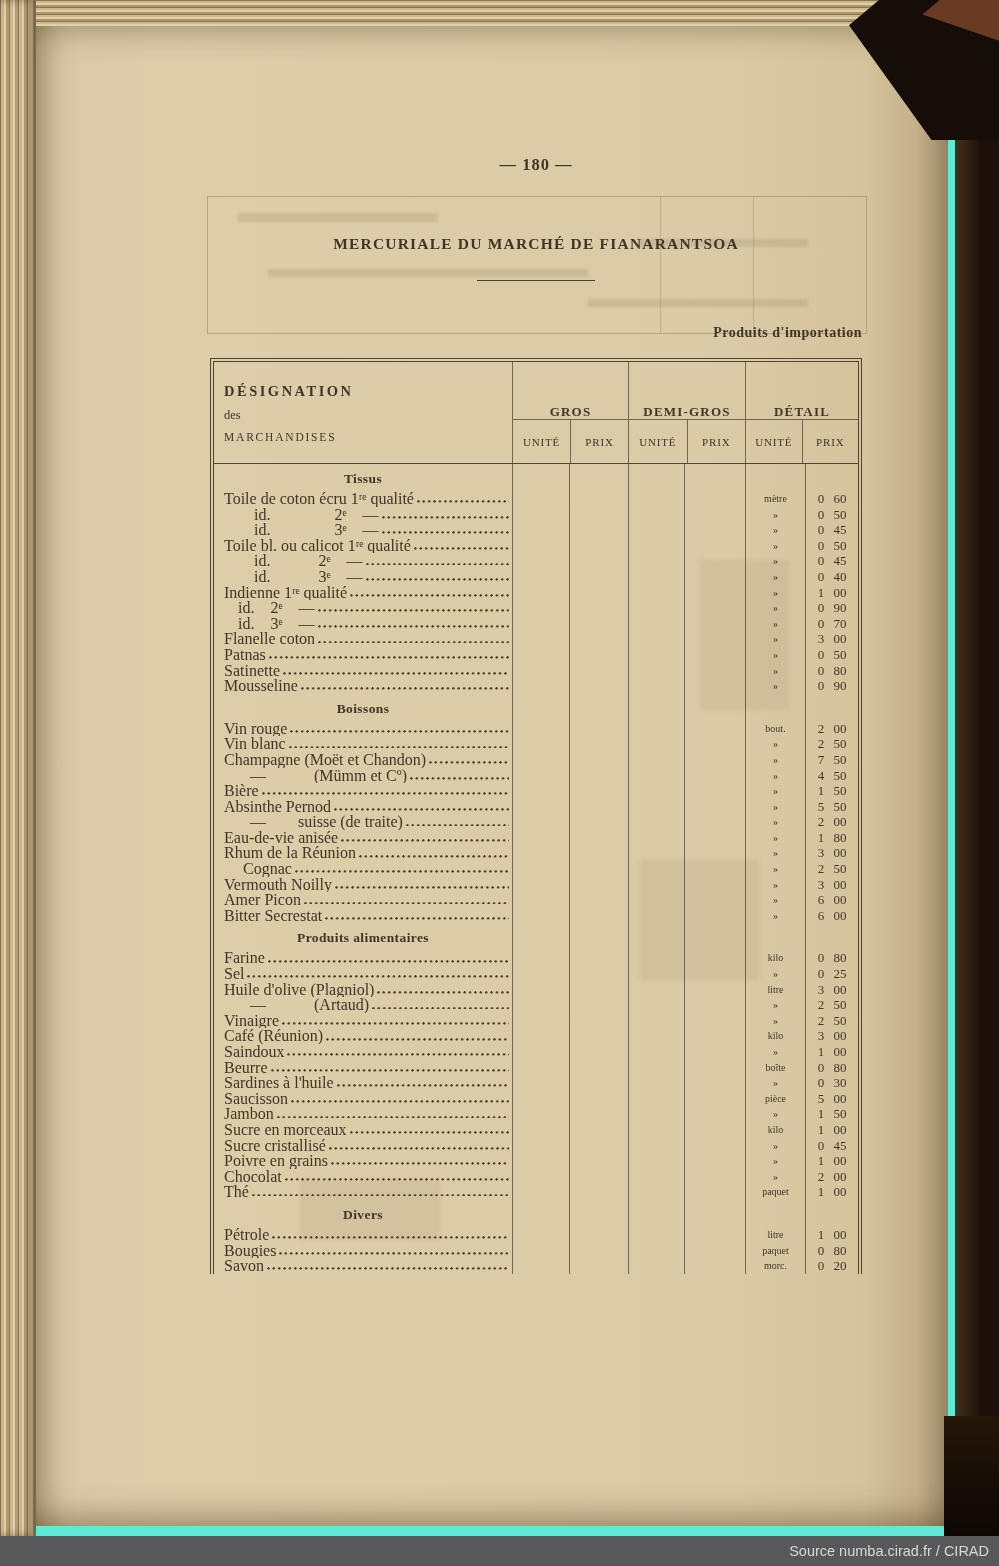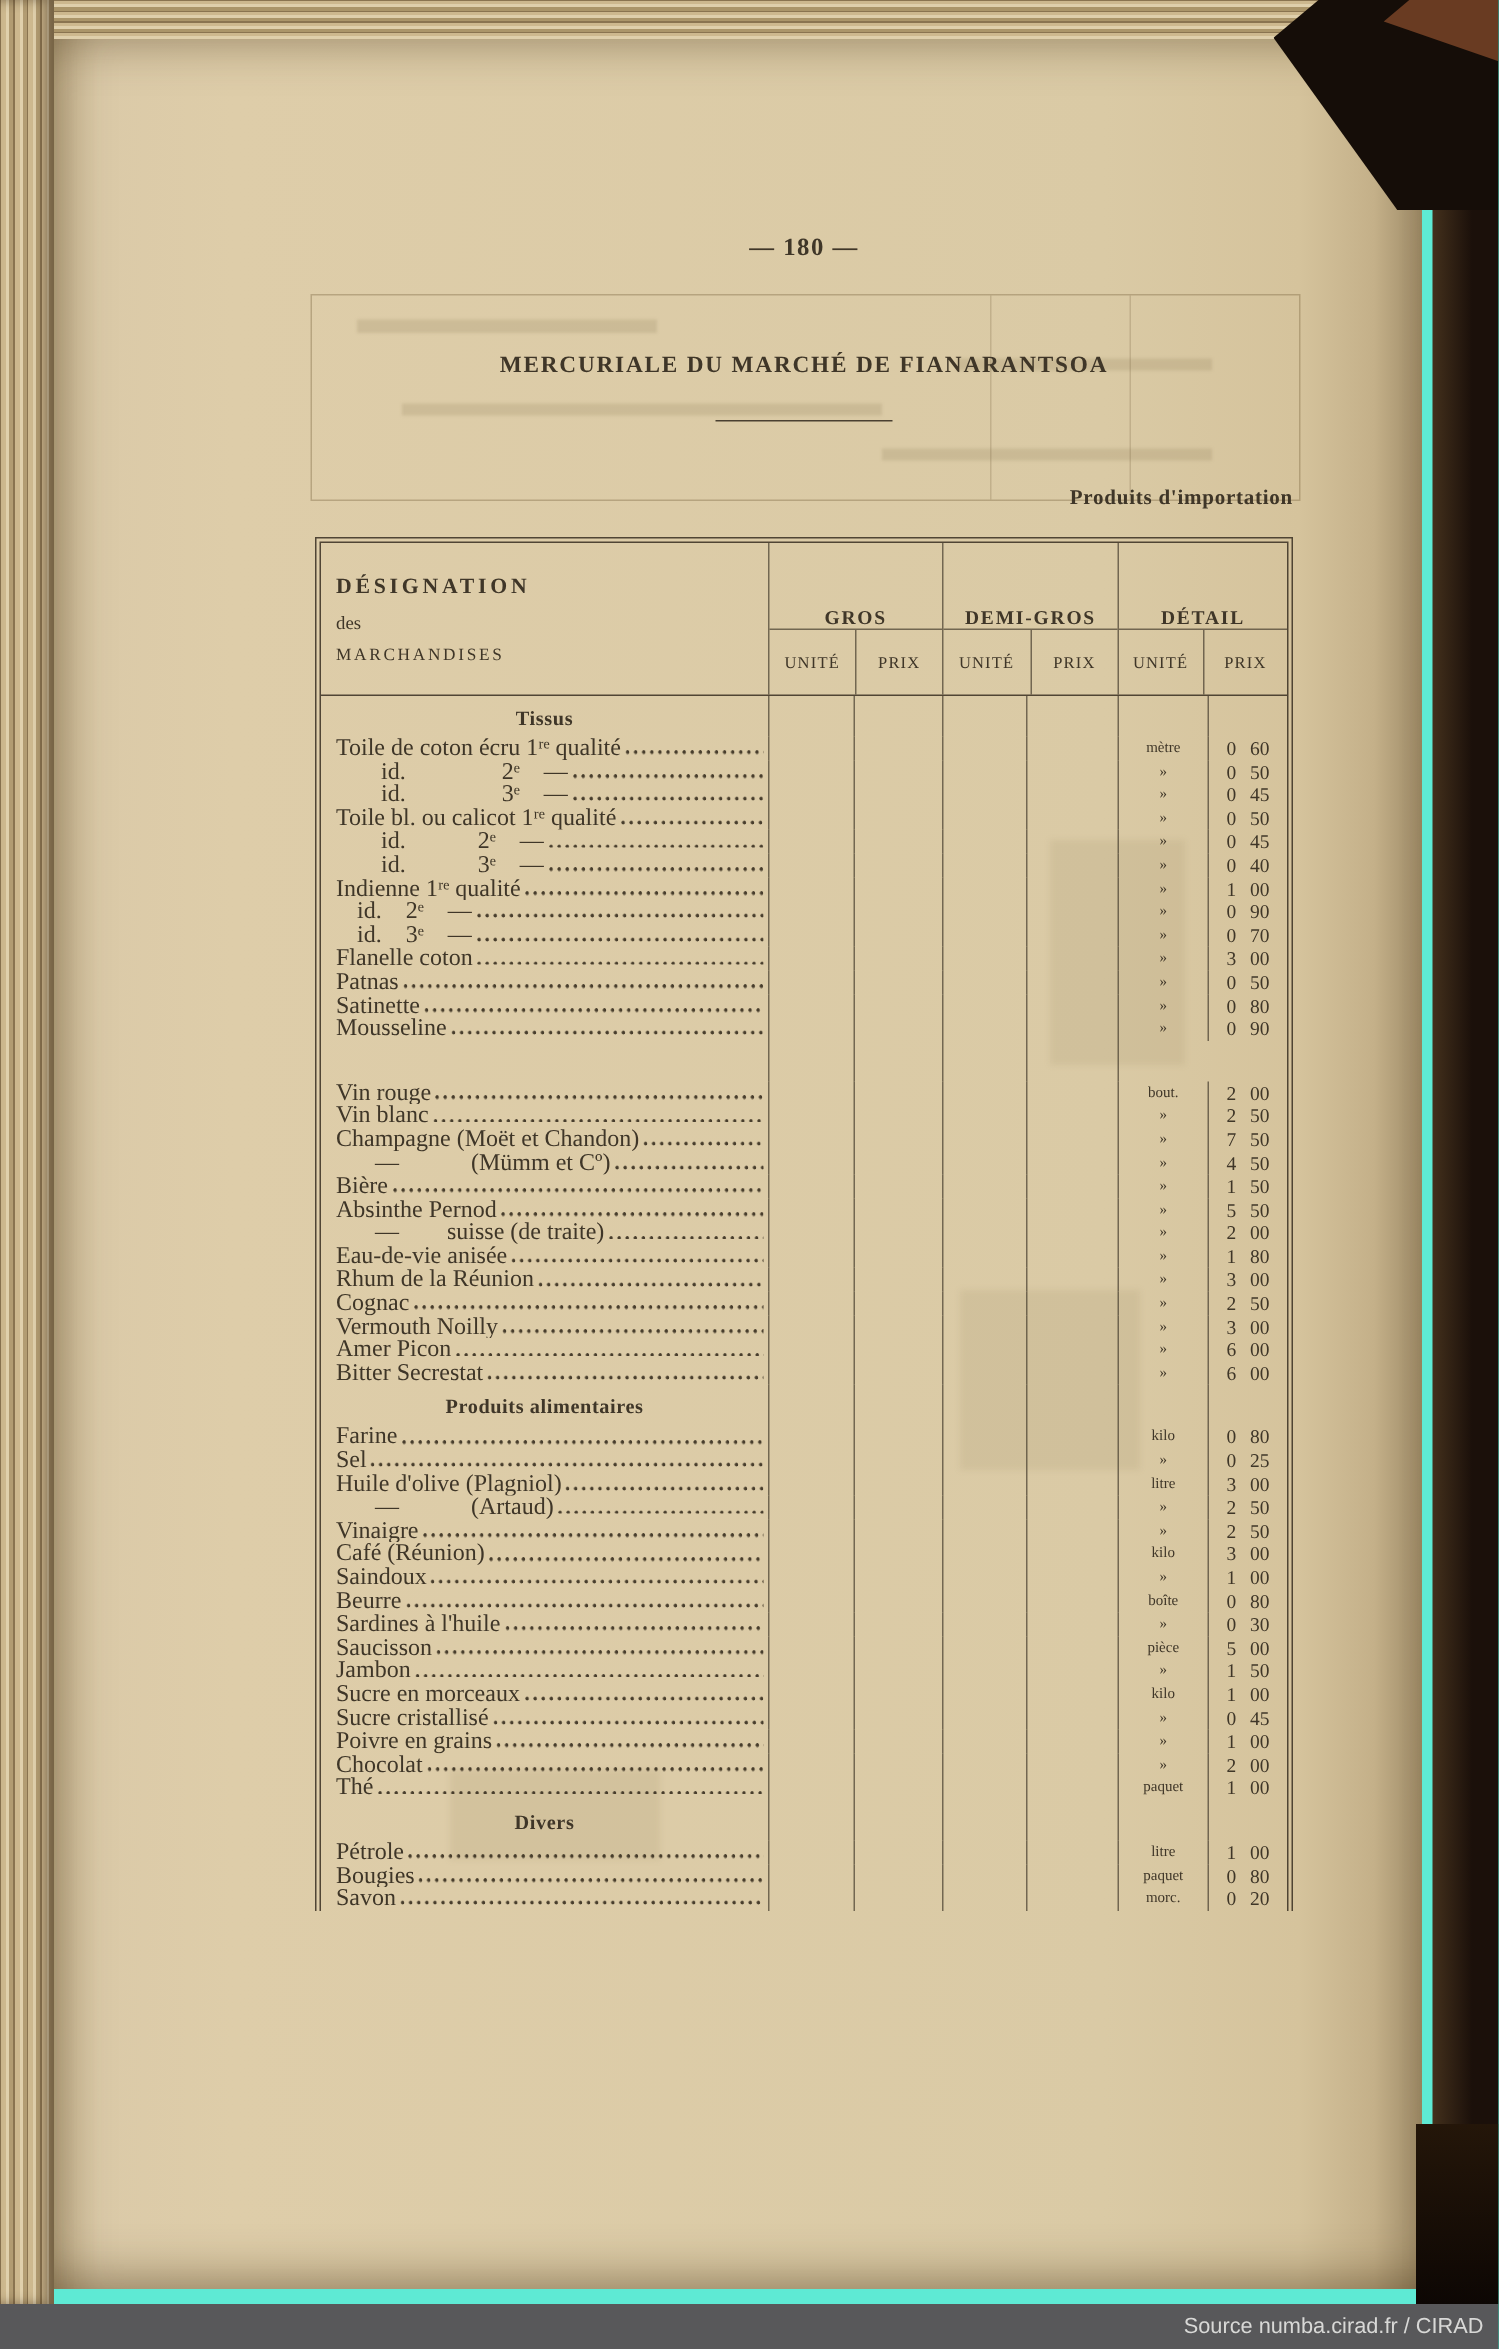--- a/index.html
+++ b/index.html
@@ -324,20 +324,23 @@
                 <div class="leader"></div>
               </div>
               <div class="cell c-gu"></div>
               <div class="cell c-gp"></div>
               <div class="cell c-du"></div>
               <div class="cell c-dp"></div>
               <div class="cell c-tu">»</div>
               <div class="cell c-tp">0 90</div>
             </div>
             <div class="trow section-row">
+              <div class="cell c-des">
+                <div class="section-title">Boissons</div>
+              </div>
               <div class="cell c-gu"></div>
               <div class="cell c-gp"></div>
               <div class="cell c-du"></div>
               <div class="cell c-dp"></div>
               <div class="cell c-tu"></div>
               <div class="cell c-tp"></div>
             </div>
             <div class="trow">
               <div class="cell c-des">
                 <div class="lbl" style="padding-left: 0px;">Vin rouge</div>
@@ -441,21 +444,21 @@
               </div>
               <div class="cell c-gu"></div>
               <div class="cell c-gp"></div>
               <div class="cell c-du"></div>
               <div class="cell c-dp"></div>
               <div class="cell c-tu">»</div>
               <div class="cell c-tp">3 00</div>
             </div>
             <div class="trow">
               <div class="cell c-des">
-                <div class="lbl" style="padding-left: 0px;">Cognac</div>
+                <div class="lbl" style="padding-left: 0px; margin-left: 19px;">Cognac</div>
                 <div class="leader"></div>
               </div>
               <div class="cell c-gu"></div>
               <div class="cell c-gp"></div>
               <div class="cell c-du"></div>
               <div class="cell c-dp"></div>
               <div class="cell c-tu">»</div>
               <div class="cell c-tp">2 50</div>
             </div>
             <div class="trow">

